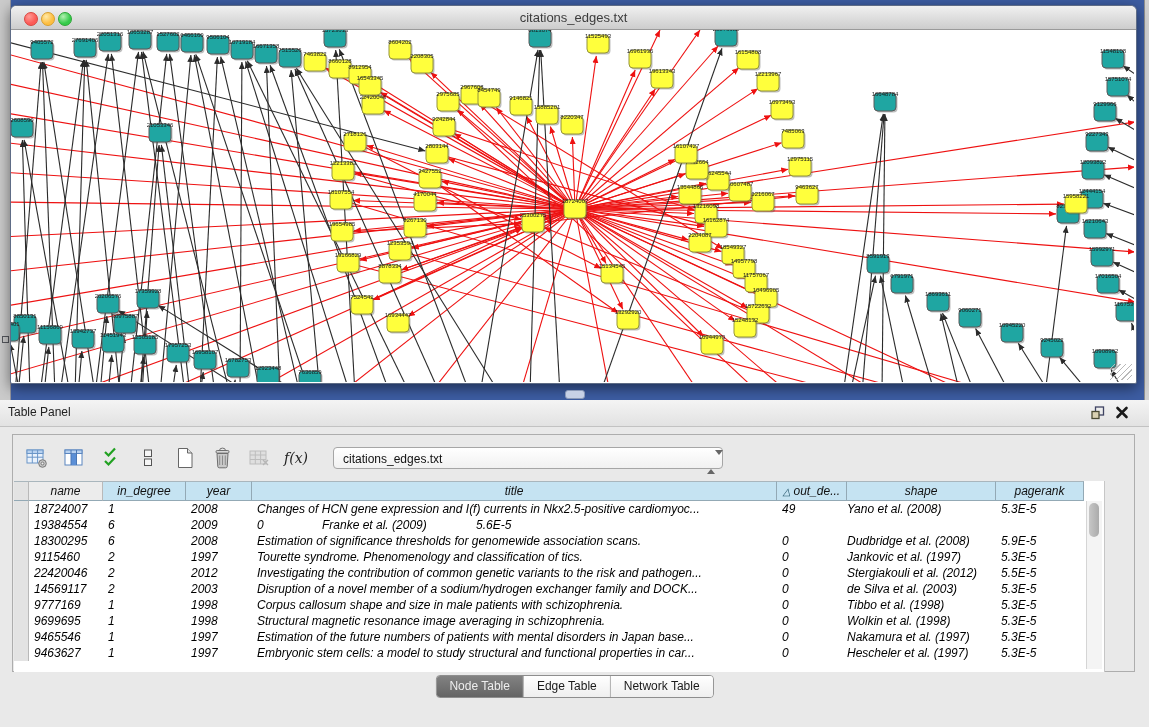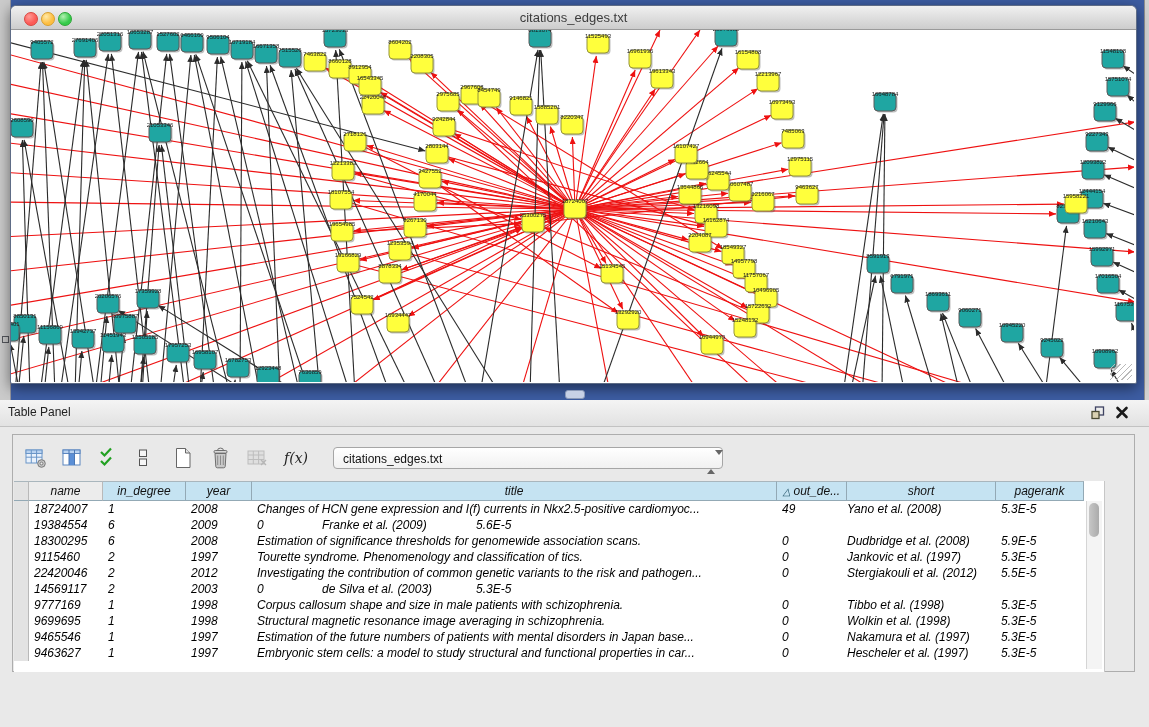--- a/index.html
+++ b/index.html
@@ -30,21 +30,21 @@
   
   #table-panel{position:absolute;left:0;top:400px;width:1149px;height:327px;background:#E9E9E9;}
   .tp-header{position:absolute;left:0;top:0;width:100%;height:26px;background:linear-gradient(#F4F4F4,#E2E2E2);
     border-bottom:1px solid #C2C2C2;}
   .tp-header .tp-title{position:absolute;left:8px;top:5px;font-size:12px;color:#222;}
   .tp-header .float-ic{position:absolute;right:44px;top:6px;width:14px;height:14px;}
   .tp-header .close-ic{position:absolute;right:20px;top:5px;width:14px;height:15px;font-size:15px;font-weight:bold;color:#1A1A1A;line-height:15px;text-align:center;}
 
   .tp-body{position:absolute;left:12px;top:34px;width:1123px;height:238px;border:1px solid #ADADAD;background:#E9E9E9;box-sizing:border-box;}
   .toolbar{position:absolute;left:0;top:0;height:46px;width:100%;display:flex;align-items:center;gap:13px;padding-left:12px;box-sizing:border-box;}
-  .icon-btn{width:24px;height:24px;border:none;background:transparent;padding:0;display:flex;align-items:center;justify-content:flex-start;}
+  .icon-btn{width:24px;height:24px;border:none;background:transparent;padding:0;display:flex;align-items:center;justify-content:center;}
   .fx{font-family:"DejaVu Serif",serif;font-style:italic;font-size:14px;color:#222;}
   .combo{position:relative;margin-left:12px;width:390px;height:22px;border:1px solid #A6A6A6;border-radius:4px;
     background:linear-gradient(#FFF,#F1F1F1);font-size:12px;color:#111;line-height:22px;padding-left:9px;box-sizing:border-box;}
   .combo .stepper{position:absolute;right:6px;top:3px;width:9px;height:16px;}
   .combo .stepper .up{width:0;height:0;border-left:4px solid transparent;border-right:4px solid transparent;border-bottom:5px solid #666;margin-bottom:2px;}
   .combo .stepper .dn{width:0;height:0;border-left:4px solid transparent;border-right:4px solid transparent;border-top:5px solid #666;}
 
   .tablewrap{position:absolute;left:1px;top:46px;width:1090px;height:191px;background:#FFF;border-right:1px solid #C6C6C6;font-style:italic;}
   .thead{display:flex;height:20px;}
   .th{box-sizing:border-box;font-size:12px;color:#111;text-align:center;line-height:19px;
@@ -884,21 +884,21 @@
       </div>
 
       <div class="tablewrap">
         <div class="thead" id="thead">
             <div class="th cg"></div>
             <div class="th c1 gray">name</div>
             <div class="th c2">in_degree</div>
             <div class="th c3">year</div>
             <div class="th c4">title</div>
             <div class="th c5"><span class="sortglyph">△</span>out_de...</div>
-            <div class="th c6">short</div>
+            <div class="th c6">shape</div>
             <div class="th c7">pagerank</div>
           </div>
         <div id="tbody">
             <div class="trow">
               <div class="td cg"></div>
               <div class="td c1">18724007</div>
               <div class="td c2">1</div>
               <div class="td c3">2008</div>
               <div class="td c4">Changes of HCN gene expression and I(f) currents in Nkx2.5-positive cardiomyoc...</div>
               <div class="td c5">49</div>
@@ -942,20 +942,21 @@
               <div class="td c4">Investigating the contribution of common genetic variants to the risk and pathogen...</div>
               <div class="td c5">0</div>
               <div class="td c6 center">Stergiakouli et al. (2012)</div>
               <div class="td c7">5.5E-5</div>
             </div>
             <div class="trow">
               <div class="td cg"></div>
               <div class="td c1">14569117</div>
               <div class="td c2">2</div>
               <div class="td c3">2003</div>
+              <div class="td c4">Disruption of a novel member of a sodium/hydrogen exchanger family and DOCK...</div>
               <div class="td c5">0</div>
               <div class="td c6 center">de Silva et al. (2003)</div>
               <div class="td c7">5.3E-5</div>
             </div>
             <div class="trow">
               <div class="td cg"></div>
               <div class="td c1">9777169</div>
               <div class="td c2">1</div>
               <div class="td c3">1998</div>
               <div class="td c4">Corpus callosum shape and size in male patients with schizophrenia.</div>
@@ -993,19 +994,24 @@
               <div class="td c6 center">Hescheler et al. (1997)</div>
               <div class="td c7">5.3E-5</div>
             </div>
           </div>
         <div class="vscroll">
           <div class="thumb"></div>
         </div>
       </div>
     </div>
 
+    <div class="tabbar">
+      <div class="tab selected">Node Table</div>
+      <div class="tab">Edge Table</div>
+      <div class="tab">Network Table</div>
+    </div>
 
     <div class="statusbar">
       <span class="mem">Memory: OK</span>
       <span class="dot"></span>
     </div>
   </div>
 </div>
 
 </body></html>

